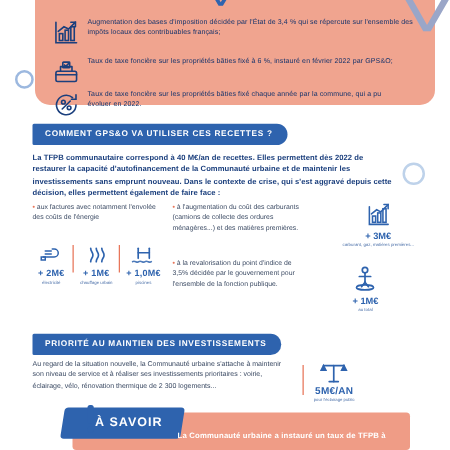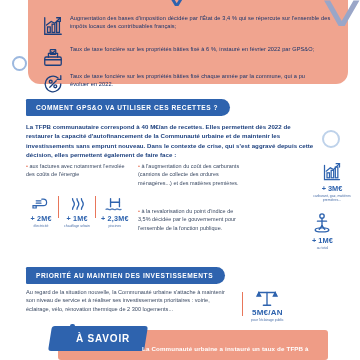--- a/index.html
+++ b/index.html
@@ -84,21 +84,21 @@
   .stat .amt {
     font-size: 7.2px; font-weight: bold; color: #2E63AE;
     margin-top: 2px; white-space: nowrap; letter-spacing: .2px;
   }
   .stat .cap {
     font-size: 3.5px; color: #4a6fa8; text-align: center;
     margin-top: 1px; line-height: 1.25; max-width: 46px;
   }
   .divider { width: 1px; align-self: stretch; background: #E8765A; margin: 4px 0 10px; }
 
-  .stat-stack { position: absolute; display: flex; flex-direction: column; align-items: center; margin-left: 30px; }
+  .stat-stack { position: absolute; display: flex; flex-direction: column; align-items: center; }
 
   
   .invest-stats { position: absolute; display: flex; align-items: flex-start; }
   .invest-stats .amt { font-size: 8px; font-weight: bold; color: #2E63AE; letter-spacing: .2px; }
   .invest-stats .cap { font-size: 3.4px; color: #4a6fa8; text-align: center; line-height: 1.3; max-width: 52px; margin-top: 1px; }
   .invest-stats .divider2 { width: 1px; background: #E8765A; align-self: stretch; margin: 6px 8px 6px 8px; }
 
   
   .savoir-bar {
     position: absolute; left: 58px; top: 330px;
@@ -226,21 +226,21 @@
 
     <div class="stat">
       <div class="glyph">
         <svg width="22" height="16" viewBox="0 0 24 18" fill="none" stroke="#2E63AE" stroke-width="1.5" stroke-linecap="round">
           <path d="M7 3 v9"></path>
             <path d="M17 3 v9"></path>
             <path d="M7 7 h10"></path>
           <path d="M2 15 c2-1.6 3.6 1.6 5.6 0 c2-1.6 3.6 1.6 5.6 0 c2-1.6 3.6 1.6 5.6 0" stroke-dasharray="0" opacity=".85"></path>
         </svg>
       </div>
-      <div class="amt">+ 2,3M€</div>
+      <div class="amt">+ 1,0M€</div>
       <div class="cap">piscines</div>
     </div>
   </div>
 
   <div class="stat-stack" style="left:274px; top:160px;">
     <div class="glyph" style="height:22px; display:flex; align-items:flex-end;">
       <svg width="22" height="20" viewBox="0 0 24 24" fill="none" stroke="#2E63AE" stroke-width="1.5" stroke-linecap="round">
         <path d="M3 4v17h18"></path>
         <rect x="6" y="13" width="3" height="6"></rect>
         <rect x="11" y="10" width="3" height="9"></rect>

